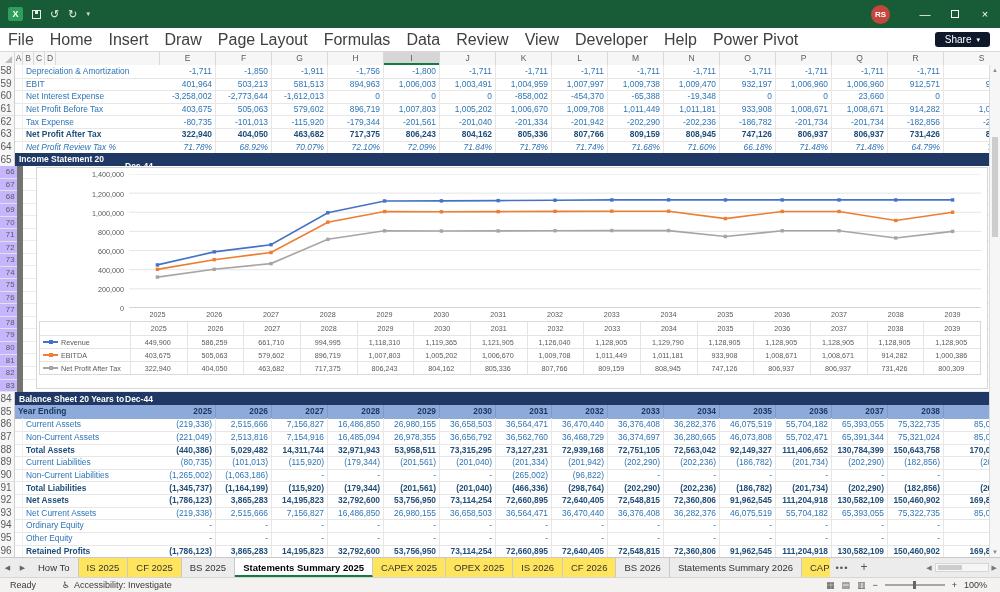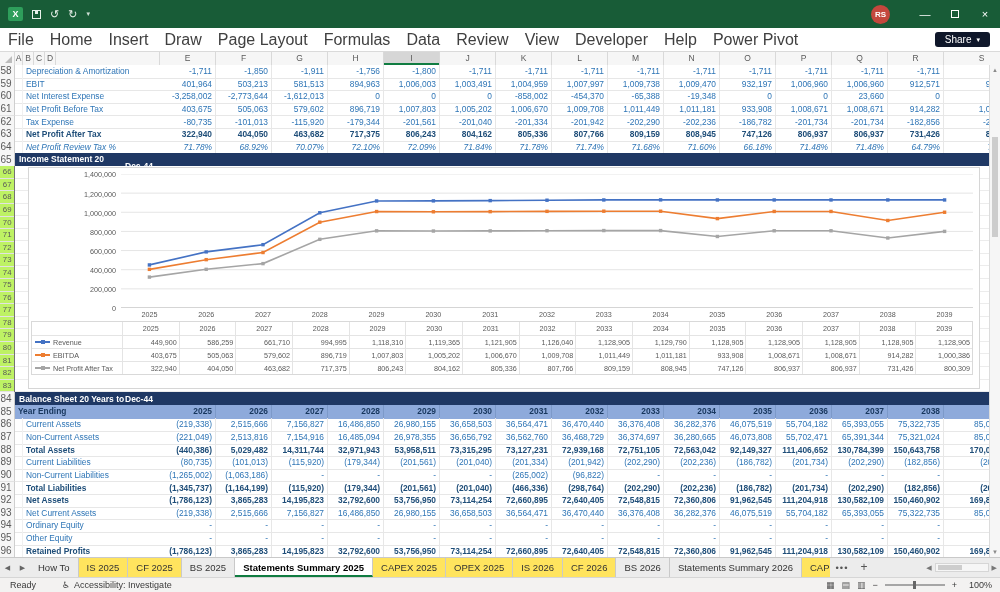--- a/index.html
+++ b/index.html
@@ -47,38 +47,38 @@
 
 .bandrow{height:13px;line-height:13px}
 .band{grid-column:2/22;background:#1F3864;color:#fff;font-weight:bold;font-size:8.5px;display:flex;align-items:center}
 .band-label{padding-left:4px;width:110px}
 .yearrow{height:13px;line-height:13px}
 .yr-label{grid-column:2/7;background:#8EAADB;color:#17365D;font-weight:bold;padding-left:3px}
 .yr-val{background:#8EAADB;color:#17365D;font-weight:bold;text-align:right;padding-right:3px;border-right:1px solid #7C99C9;overflow:hidden}
 
 
 .chart-region{display:flex;height:226px;width:1000px}
-.gutterstack{width:15px;background:#bef264;border-right:1px solid #737373;flex:none}
+.gutterstack{width:23px;background:#c4b5fd;border-right:6px solid #737373;flex:none}
 .gutterstack div{height:12.555px;font-size:7.8px;color:#5A5A5A;text-align:right;padding-right:2.5px;line-height:12.5px;border-bottom:1px solid #E2E2E2}
 .chart-field{flex:1;position:relative;background:repeating-linear-gradient(to bottom,#fff 0px,#fff 11.56px,#ECECEC 11.56px,#ECECEC 12.56px)}
 .chartbox{position:absolute;left:13px;top:1px;width:952px;height:222px;background:#fff;border:1px solid #D6D6D6}
 .plot-wrap{display:flex;height:134px;margin:6px 6px 0 2px}
 .ylabels{width:90px;position:relative;flex:none}
 .ylab{position:absolute;right:5px;font-size:7.2px;color:#595959;white-space:nowrap}
 .plot{flex:1;position:relative}
 .plot svg{position:absolute;inset:0;width:100%;height:100%}
 .xaxis{display:flex;margin:2px 6px 1px 92px;height:10px}
 .xlab{flex:1;text-align:center;font-size:7.2px;color:#595959}
 .dtable{margin:1px 6px 0 2px;border:1px solid #D9D9D9;font-size:7.2px}
 .dtr{display:flex;height:13px;line-height:13px}
 .dtr+.dtr{border-top:1px solid #E4E4E4}
 .dtc{border-left:1px solid #E4E4E4;overflow:hidden;white-space:nowrap}
 .dtc.legend{width:90px;flex:none;border-left:none;display:flex;align-items:center;gap:3px;padding-left:3px}
 .dtc.yr{flex:1;text-align:center;color:#595959}
-.dtc.dv{flex:1;text-align:right;padding-right:2px;color:#595959}
+.dtc.dv{flex:1;text-align:center;padding-right:2px;color:#595959}
 .keyline{width:15px;height:2px;position:relative;flex:none}
 .keysq{position:absolute;left:5.5px;top:-1px;width:4px;height:4px}
 .keyname{color:#595959;white-space:nowrap}
 
 
 .vscroll{position:absolute;right:0;top:0;bottom:0;width:11px;background:#F6F6F6;border-left:1px solid #DCDCDC;z-index:5}
 .varrow{height:10px;font-size:6px;color:#8a8a8a;text-align:center;line-height:10px}
 .varrow.bottom{position:absolute;bottom:0;left:0;right:0}
 .vthumb{position:absolute;left:2px;right:2px;top:72px;height:100px;background:#CDCDCD}
 
@@ -97,21 +97,21 @@
 .harrow{font-size:7px;color:#777}
 
 
 .statusbar{height:15px;background:#F3F2F1;border-top:1px solid #D6D6D6;display:flex;align-items:center;font-size:9px;color:#3a3a3a}
 .sb-ready{margin-left:10px}
 .sb-acc{margin-left:26px;display:flex;gap:4px;align-items:center}
 .sb-right{margin-left:auto;display:flex;align-items:center;gap:7px;padding-right:8px}
 .viewicon{font-size:9px;color:#555}
 .zoomtrack{width:60px;height:2px;background:#A6A6A6;position:relative}
 .zoomthumb{position:absolute;left:28px;top:-3px;width:3px;height:8px;background:#666}
-.sb-zoom{width:28px;text-align:right}
+.sb-zoom{width:28px;text-align:left}
 </style>
 </head>
 <body>
 
 <div class="titlebar">
   <div class="qat">
     <span class="appbox">X</span>
     <span class="floppy"></span>
     <span class="qicon">↺</span>
     <span class="qicon">↻</span>

